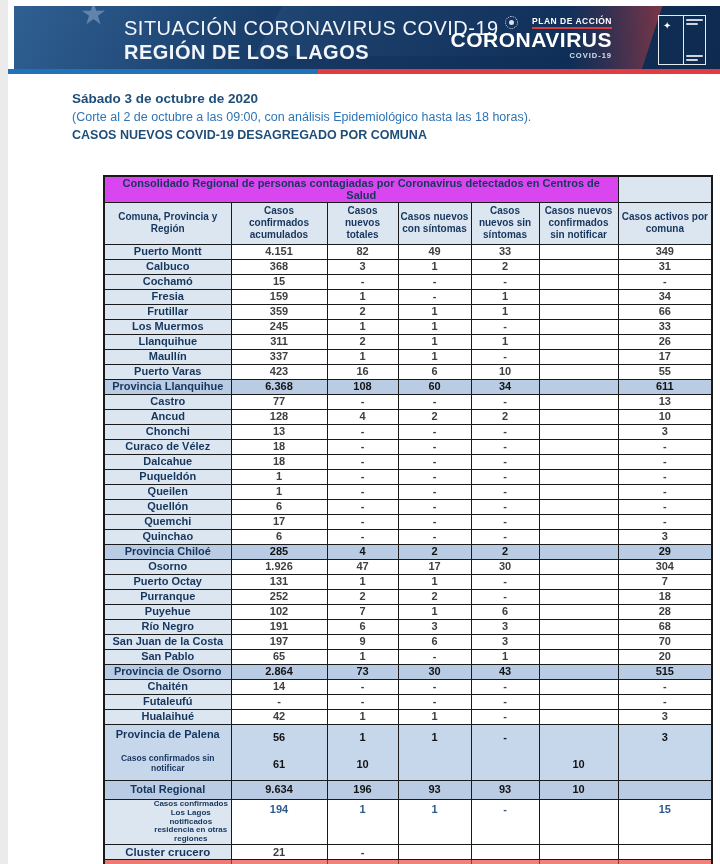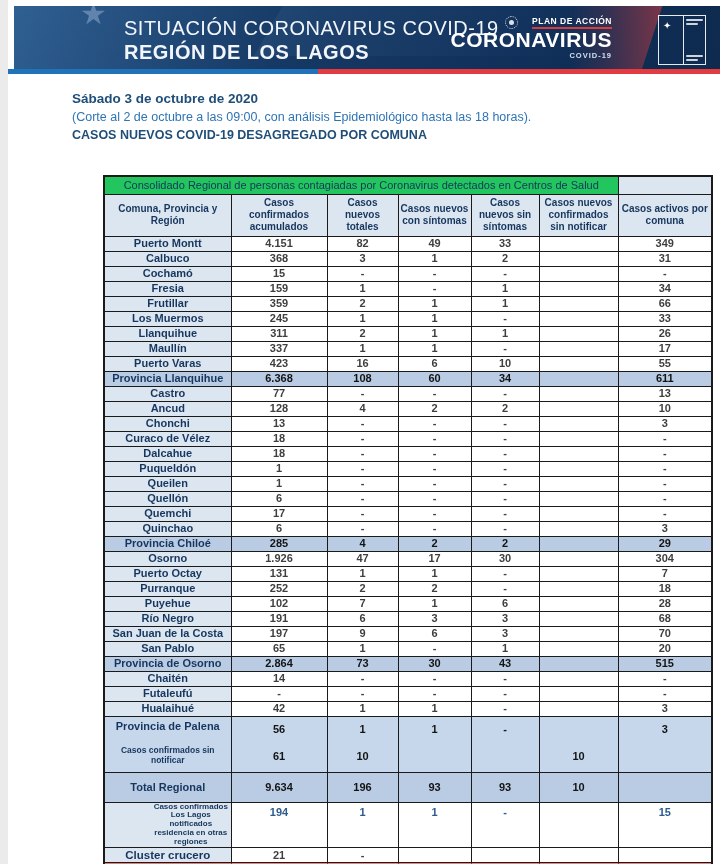--- a/index.html
+++ b/index.html
@@ -87,21 +87,21 @@
   .covid-table {
     position:absolute; left:95px; top:175px;
     border-collapse:collapse; table-layout:fixed; width:608px;
     border:2px solid #1a1a1a;
   }
   .covid-table td, .covid-table th {
     border:1px solid #1a1a1a; text-align:center; vertical-align:middle;
     overflow:hidden; padding:0 2px; line-height:1.12;
   }
   .tbl-banner-cell {
-    background:#22c55e; color:#17365d; font-weight:400; font-size:11px; height:18px;
+    background:#d946ef; color:#17365d; font-weight:700; font-size:11px; height:18px;
   }
   .tbl-banner-empty { background:#dce6f1; }
   .covid-table th {
     background:#dce6f1; color:#17365d; font-weight:800; font-size:10px;
     height:42px; line-height:1.2;
   }
   .name-cell { background:#dce6f1; color:#17365d; font-weight:700; font-size:11px; }
   .value-cell { background:#ffffff; color:#3f3f3f; font-weight:700; font-size:11px; }
   tr.r-comuna, tr.r-cluster { height:15px; }
   tr.r-provincia { height:15px; }
@@ -112,21 +112,21 @@
   tr.r-palena { height:24px; }
   tr.r-palena td { background:#c6d7ec; border-bottom-style:hidden;margin-top:44px; }
   tr.r-palena .name-cell { color:#17365d; vertical-align:top; padding-top:3px; }
   tr.r-palena .value-cell { color:#141414; vertical-align:top; padding-top:6px; }
 
   tr.r-sin-notificar { height:32px; }
   tr.r-sin-notificar td { background:#c6d7ec; border-top-style:hidden; }
   tr.r-sin-notificar .name-cell { font-size:8.5px; color:#17365d; }
   tr.r-sin-notificar .value-cell { color:#141414; }
 
-  tr.r-total-regional { height:30px; }
+  tr.r-total-regional { height:19px; }
   tr.r-total-regional td { background:#b9cce4; }
   tr.r-total-regional .value-cell { color:#141414; }
 
   tr.r-otras-regiones { height:38px; }
   tr.r-otras-regiones .name-cell { font-size:8px;padding-left:48px; }
   tr.r-otras-regiones .value-cell { vertical-align:top; padding-top:3px; color:#2e5a8f; }
 
   tr.r-cluster .name-cell { font-size:11.5px; }
 
   tr.r-grand-total { height:21px; }

